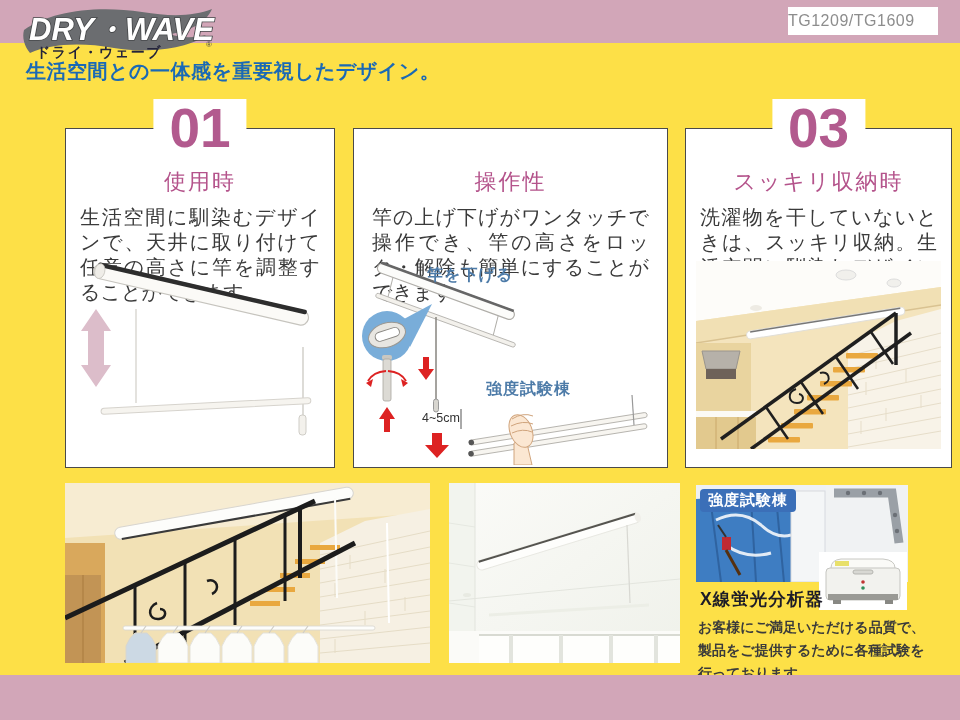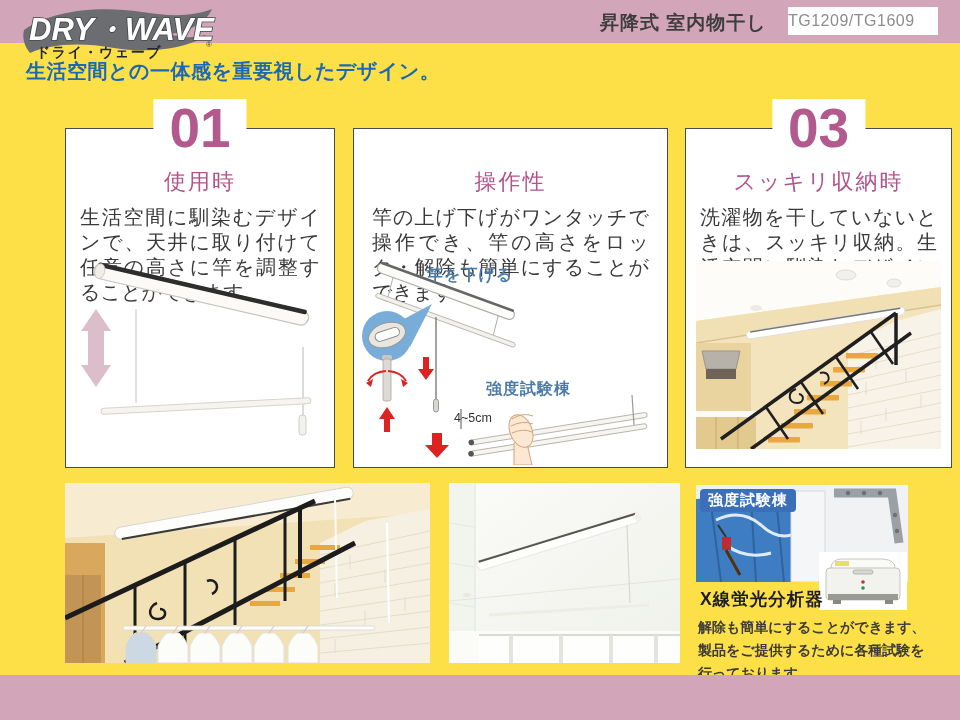--- a/index.html
+++ b/index.html
@@ -38,21 +38,21 @@
   .fbody  { margin:8px 14px 0 14px; font-size:20px; line-height:25px; color:#3a3a3a; text-align:justify;font-family:Liberation Serif, serif; }
   .fbox2 .fbody { margin:8px 18px 0 18px; }
 
   .illus1 { position:absolute; left:0px; top:128px; width:268px; height:205px; }
   .illus2 { position:absolute; left:0px; top:130px; width:313px; height:206px; }
   .photo3col { position:absolute; left:10px; top:132px; width:245px; height:188px; overflow:hidden; }
 
   .dlabel { position:absolute; font-size:16px; font-weight:bold; color:#4d7ba8; letter-spacing:1px; }
   .dlabel-lower { left:73px; top:6px; }
   .dlabel-store { left:132px; top:120px; }
-  .dlabel-gap   { left:68px; top:152px; font-size:12.5px; color:#333; font-weight:normal; letter-spacing:0;margin-left:32px; }
+  .dlabel-gap   { left:68px; top:152px; font-size:12.5px; color:#333; font-weight:normal; letter-spacing:0; }
 
   
   .photo { position:absolute; overflow:hidden; }
   .photo1 { left:65px;  top:483px; width:365px; height:180px; }
   .photo2 { left:449px; top:483px; width:231px; height:180px; }
   .photo3 { left:696px; top:485px; width:212px; height:97px;  }
   .device { left:819px; top:552px; width:88px;  height:58px; background:#fff; }
 
   .badge { left:700px; top:489px; padding:2px 8px; background:#3b6fb8; color:#fff;
            font-size:15px; font-weight:bold; letter-spacing:1px; border-radius:4px; }
@@ -71,21 +71,20 @@
   <div class="abs logo-wrap">
     <svg width="200" height="56" viewBox="0 0 200 56">
       <path d="M2,27 C28,8 75,2 120,9 C150,14 172,13 190,6 C184,20 168,28 148,31
                C158,35 172,35 184,32 C168,45 128,51 92,45 C58,39 28,41 8,50 C2,43 0,34 2,27 Z" fill="#6b6d70"></path>
       <text x="7" y="37" font-size="31" font-weight="bold" font-style="italic" fill="#ffffff" stroke="#46484a" stroke-width="1.7" paint-order="stroke">DRY・WAVE</text>
       <text x="184" y="44" font-size="8" fill="#46484a">®</text>
     </svg>
   </div>
   <div class="abs logo-sub">ドライ・ウェーブ</div>
 
-  <div class="abs cat-label">昇降式 室内物干し</div>
   <div class="abs model-box">TG1209/TG1609</div>
 
   <div class="abs headline">生活空間との一体感を重要視したデザイン。</div>
 
   <div class="fbox fbox1">
     <div class="fnum">01</div>
     <div class="ftitle">使用時</div>
     <div class="fbody">生活空間に馴染むデザインで、天井に取り付けて任意の高さに竿を調整することができます。</div>
     <div class="illus1">
       <svg width="268" height="205" viewBox="0 0 268 205">
@@ -390,16 +389,16 @@
       <rect x="34" y="18" width="20" height="4" rx="2" fill="#d8d8d3" stroke="#b5b5b0"></rect>
       <rect x="16" y="9" width="14" height="5" fill="#e8e06a"></rect>
       <circle cx="44" cy="30" r="1.8" fill="#c03333"></circle>
       <circle cx="44" cy="36" r="1.8" fill="#2f8f5b"></circle>
       <rect x="9" y="42" width="70" height="6" fill="#9a9a95"></rect>
       <rect x="14" y="48" width="8" height="4" fill="#888883"></rect>
       <rect x="66" y="48" width="8" height="4" fill="#888883"></rect>
     </svg>
   </div>
   <div class="abs analyzer-label">X線蛍光分析器</div>
-  <div class="abs quality-body">解除も簡単にすることができます、製品をご提供するために各種試験を行っております。</div>
+  <div class="abs quality-body">お客様にご満足いただける品質で、製品をご提供するために各種試験を行っております。</div>
 
   <div class="abs bottombar"></div>
 </div>
 
 </body></html>

